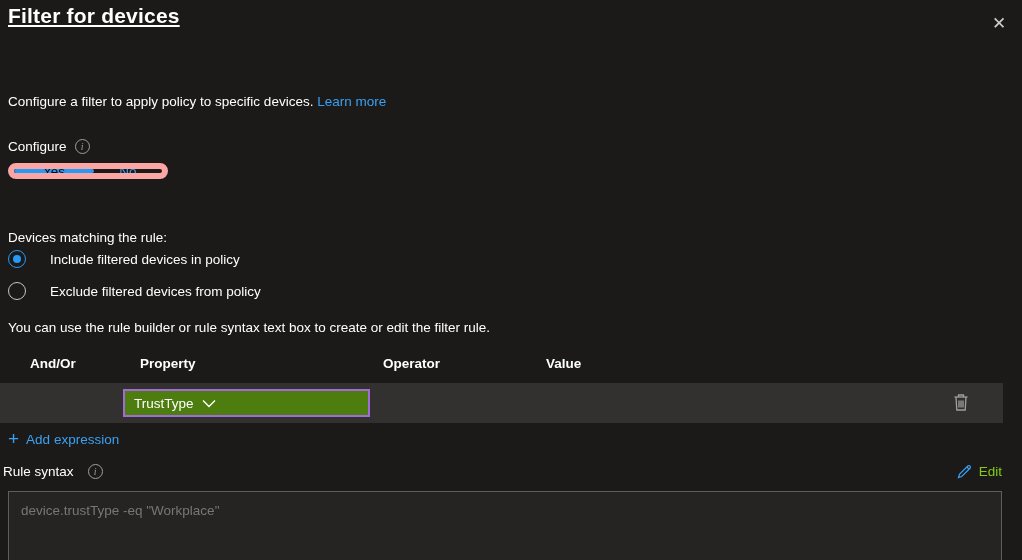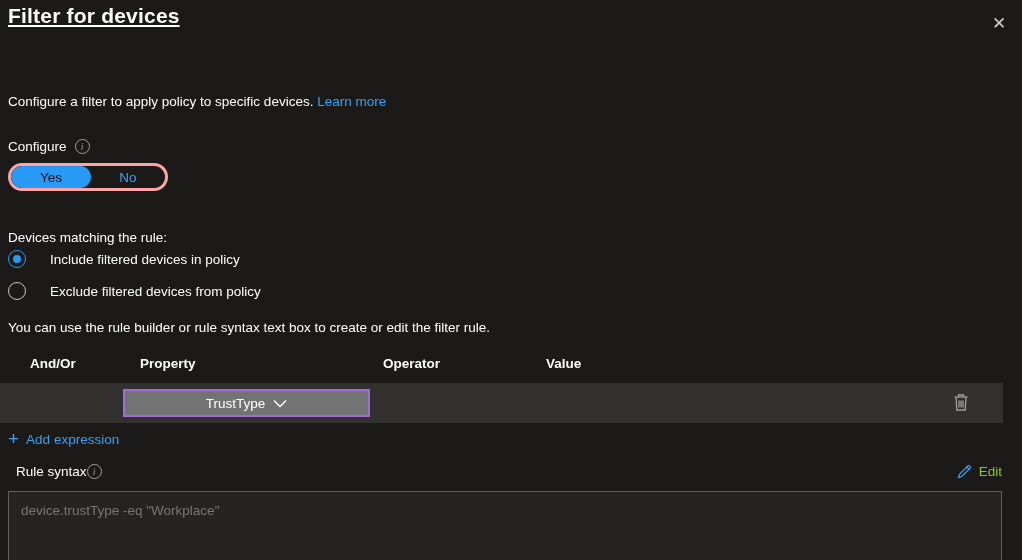--- a/index.html
+++ b/index.html
@@ -26,22 +26,22 @@
     position:absolute; left:8px; top:139px;
     display:flex; align-items:center; gap:8px;
   }
   .info-icon {
     width:15px; height:15px; border:1px solid #a19f9d; border-radius:50%;
     color:#a19f9d; font-size:10px; line-height:1;
     display:inline-flex; align-items:center; justify-content:center;
     font-family:"Liberation Serif", serif; font-style:italic;
   }
   .toggle {
-    position:absolute; left:8px; top:163px; width:160px; height:28px;
-    border:3px solid #fca5a5; border-radius:14px; display:flex;
+    position:absolute; left:8px; top:163px; width:160px; height:16px;
+    border:6px solid #fca5a5; border-radius:14px; display:flex;
     overflow:hidden; cursor:pointer;
   }
   .toggle-yes {
     flex:0 0 80px; background:#2899f5; border-radius:14px;
     color:#0b0b0b; display:flex; align-items:center; justify-content:center;
   }
   .toggle-no {
     flex:1; color:#3aa0f3;
     display:flex; align-items:center; justify-content:center;
   }
@@ -71,44 +71,44 @@
   .col-property{ left:140px; }
   .col-operator{ left:383px; }
   .col-value   { left:546px; }
 
   .row-band {
     position:absolute; left:0; top:383px; width:1003px; height:40px;
     background:#333130;
   }
   .dd {
     position:absolute; top:6px; height:28px;
-    background:#737373; border:1px solid #dcdad8;
-    display:flex; align-items:center; justify-content:center;
+    background:#4d7c0f; border:1px solid #dcdad8;
+    display:flex; align-items:center; justify-content:flex-start;
     padding:0 10px; color:#ffffff; cursor:pointer;
   }
   .dd.focus { border:2px solid #a26bd8; padding:0 9px; }
   .dd-property { left:123px; width:247px; }
   .dd-operator { left:380px; width:157px; }
   .dd-value    { left:547px; width:396px; }
   .chevron { flex:0 0 auto; margin-left:8px; display:flex; }
   .trash-btn {
     position:absolute; left:949px; top:8px; width:24px; height:24px;
     display:flex; align-items:center; justify-content:center; cursor:pointer;
   }
 
   .add-expression {
     position:absolute; left:8px; top:430px;
     display:flex; align-items:center; gap:7px;
     color:#3aa0f3; cursor:pointer;
   }
   .plus-glyph { font-size:19px; font-weight:300; line-height:18px; }
 
   .rule-syntax-label {
-    position:absolute; left:16px; top:464px;
-    display:flex; align-items:center; gap:0;
+    position:absolute; left:3px; top:464px;
+    display:flex; align-items:center; gap:14px;
   }
   .edit-link {
     position:absolute; right:20px; top:464px;
     display:flex; align-items:flex-start; gap:7px;
     color:#84cc16; cursor:pointer;
   }
   .syntax-box {
     position:absolute; left:8px; top:491px; width:994px; height:90px;
     background:#252423; border:1px solid #605e5c;
     padding:11px 12px; color:#797774;

